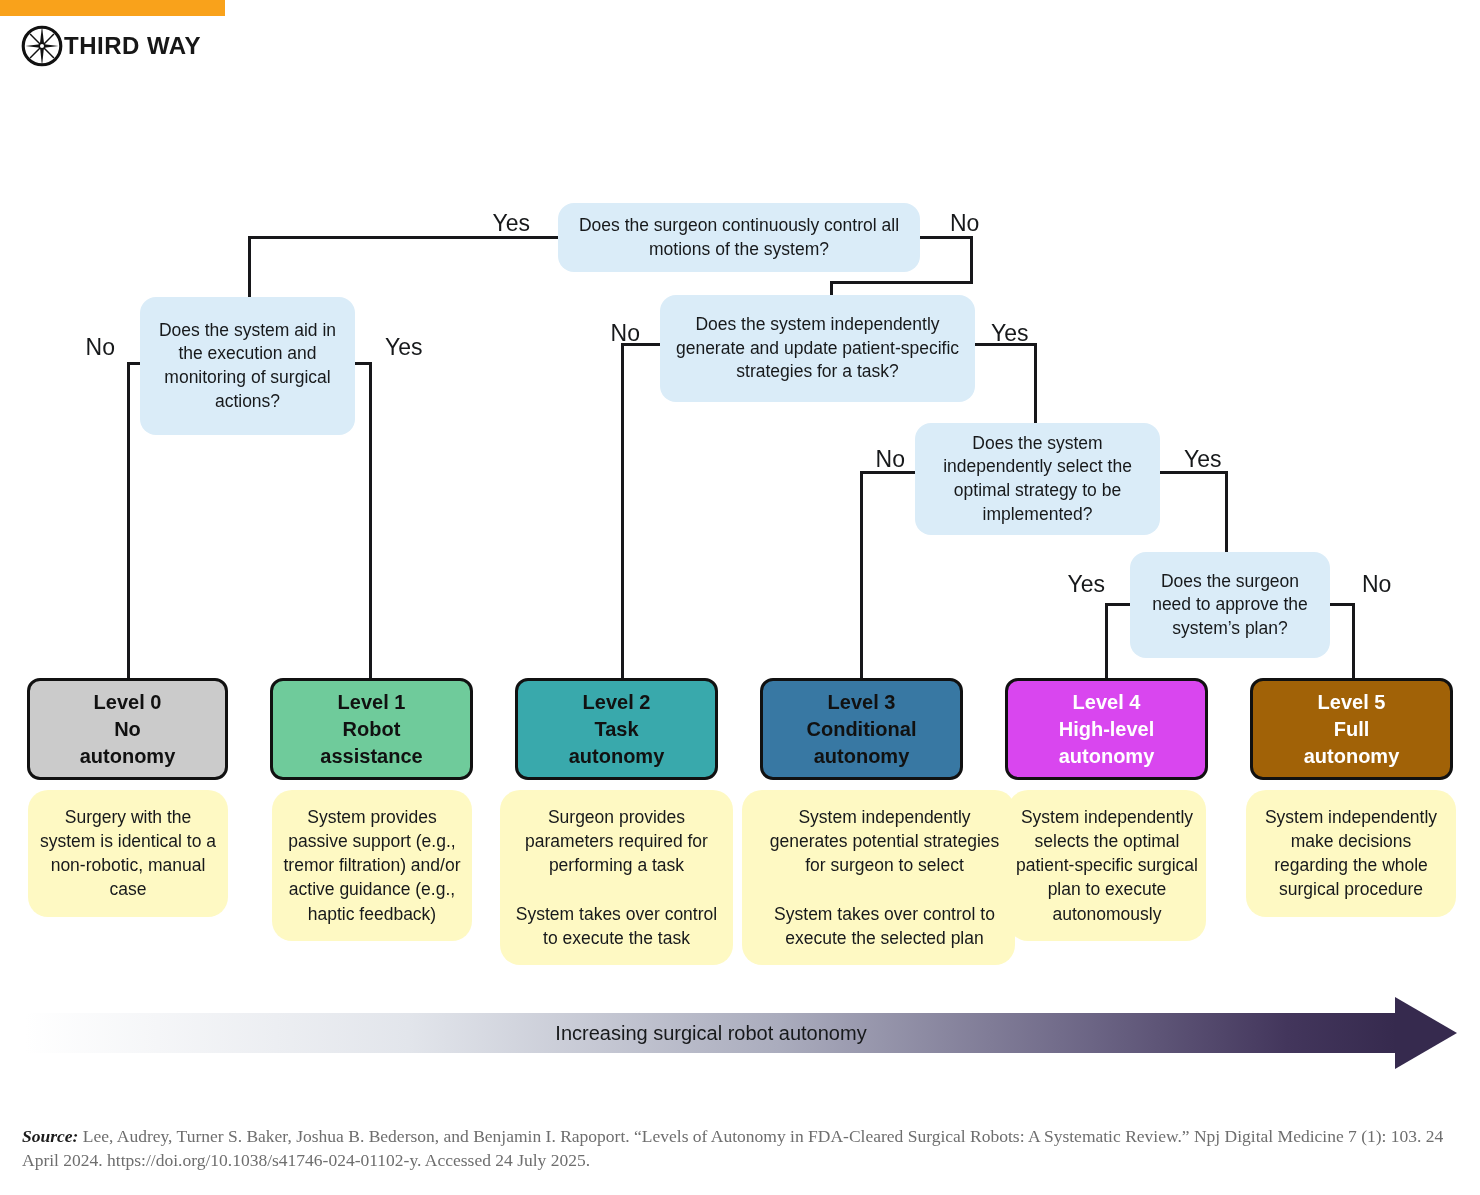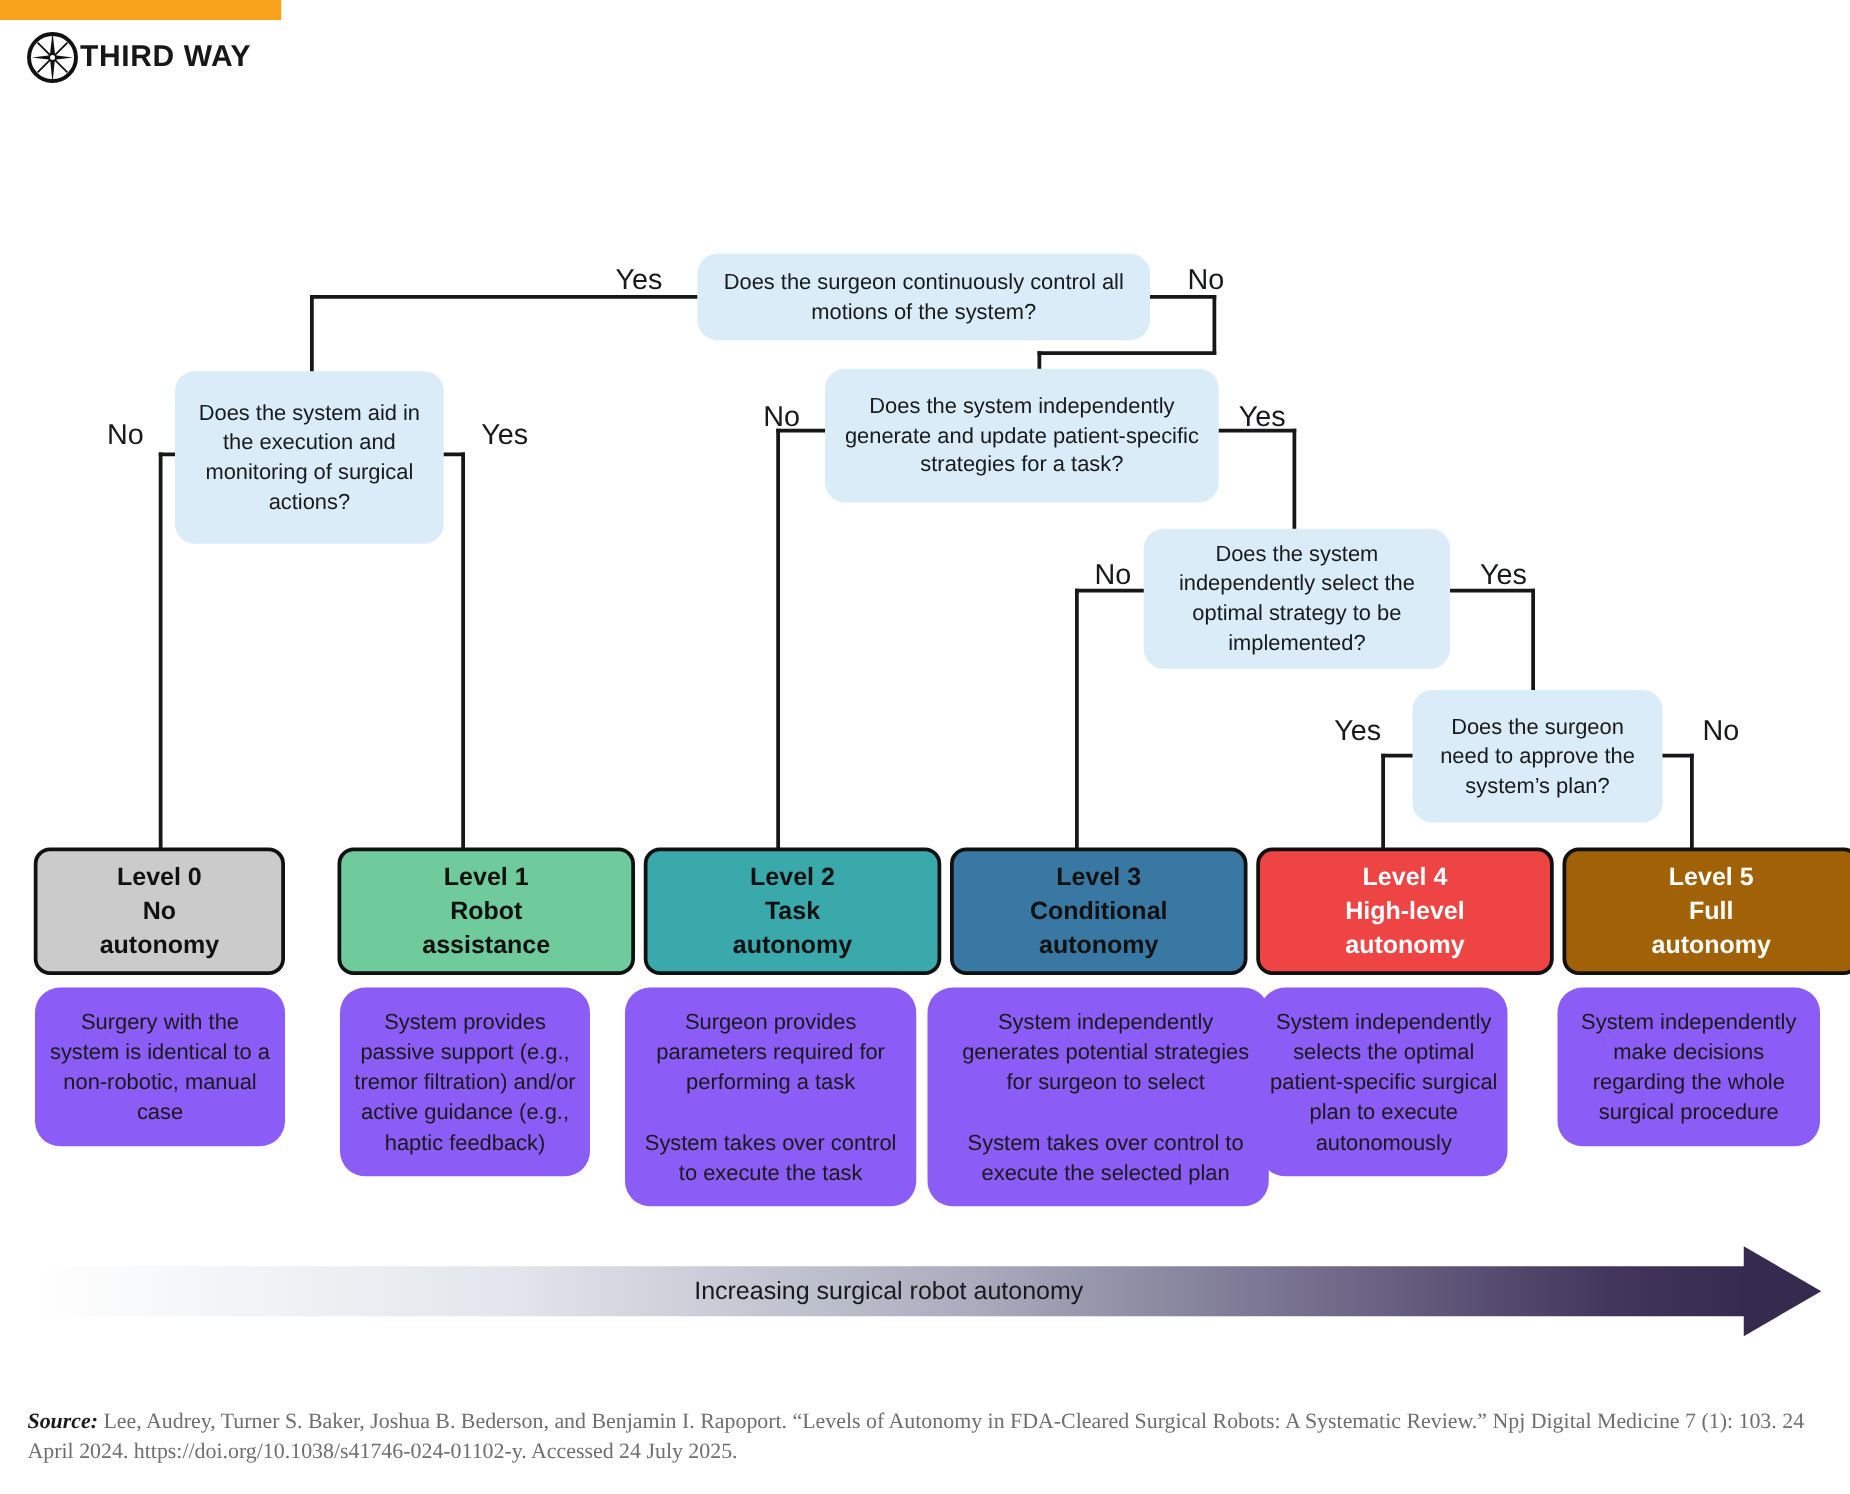--- a/index.html
+++ b/index.html
@@ -26,28 +26,28 @@
     position: absolute; background: #DAECF8; border-radius: 16px;
     display: flex; align-items: center; justify-content: center;
     text-align: center; font-size: 17.5px; line-height: 1.35; color: #17191B;
     padding: 8px 12px;
   }
   .branch-label {
     position: absolute; font-size: 23px; color: #17191B; width: 60px;
   }
   .seg { position: absolute; background: #17171A; }
   .level-box {
-    position: absolute; top: 678px; height: 102px; width: 238px;
+    position: absolute; top: 678px; height: 102px; width: 203px;
     border: 3px solid #111; border-radius: 13px;
     display: flex; align-items: center; justify-content: center;
     text-align: center; font-weight: bold; font-size: 20px; line-height: 1.35;
     white-space: pre-line;
   }
   .desc-box {
-    position: absolute; top: 790px; background: #8b5cf6; border-radius: 20px;
+    position: absolute; top: 790px; background: #fef9c3; border-radius: 20px;
     text-align: center; font-size: 17.5px; line-height: 1.38; color: #17191B;
     padding: 15px 8px; white-space: pre-line;
   }
   .arrow-body {
     position: absolute; left: 25px; top: 1013px; width: 1372px; height: 40px;
     background: linear-gradient(90deg, #ffffff 0%, #e2e5eb 28%, #aaacbd 55%, #6b6484 78%, #43365c 92%, #362A4E 100%);
     display: flex; align-items: center; justify-content: center;
   }
   .arrow-head {
     position: absolute; left: 1395px; top: 997px; width: 0; height: 0;
@@ -133,21 +133,21 @@
 autonomy</div>
   <div class="level-box" style="left: 270px; background-color: rgb(111, 203, 155); color: rgb(17, 17, 17);">Level 1
 Robot
 assistance</div>
   <div class="level-box" style="left: 515px; background-color: rgb(57, 169, 172); color: rgb(17, 17, 17);">Level 2
 Task
 autonomy</div>
   <div class="level-box" style="left: 760px; background-color: rgb(56, 120, 163); color: rgb(17, 17, 17);">Level 3
 Conditional
 autonomy</div>
-  <div class="level-box" style="left: 1005px; background-color: #ef4444; color: rgb(255, 255, 255);">Level 4
+  <div class="level-box" style="left: 1005px; background-color: #d946ef; color: rgb(255, 255, 255);">Level 4
 High-level
 autonomy</div>
   <div class="level-box" style="left: 1250px; background-color: #a16207; color: rgb(255, 255, 255);">Level 5
 Full
 autonomy</div>
 
   <div class="desc-box" style="left:28px; width:200px;">Surgery with the system is identical to a non-robotic, manual case</div>
   <div class="desc-box" style="left:272px; width:200px;">System provides passive support (e.g., tremor filtration) and/or active guidance (e.g., haptic feedback)</div>
   <div class="desc-box" style="left:500px; width:233px;">Surgeon provides parameters required for performing a task
 

